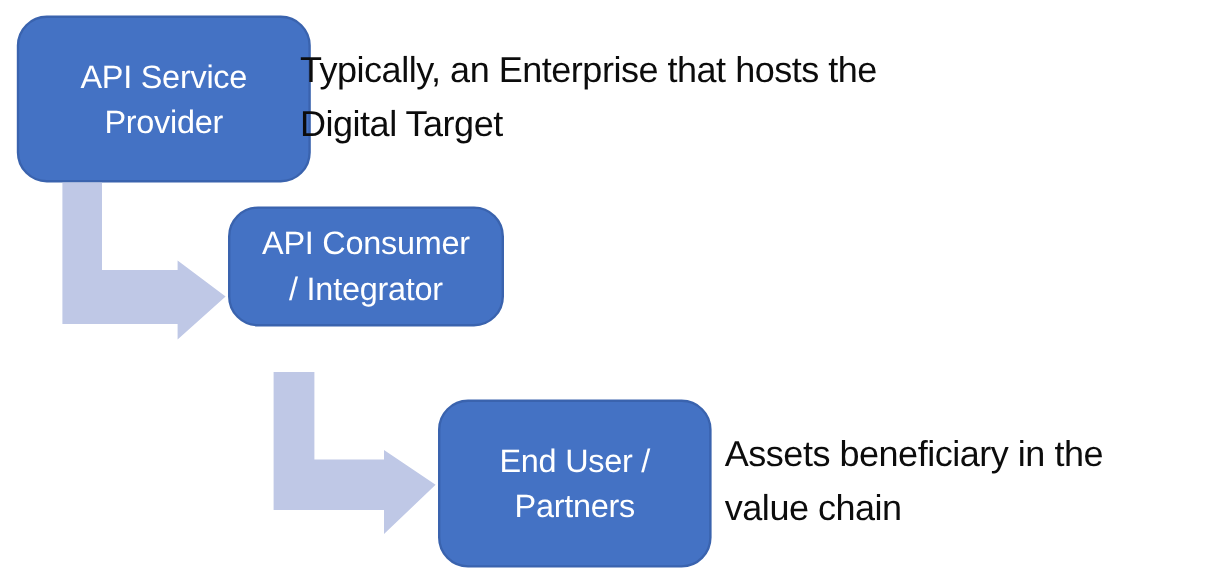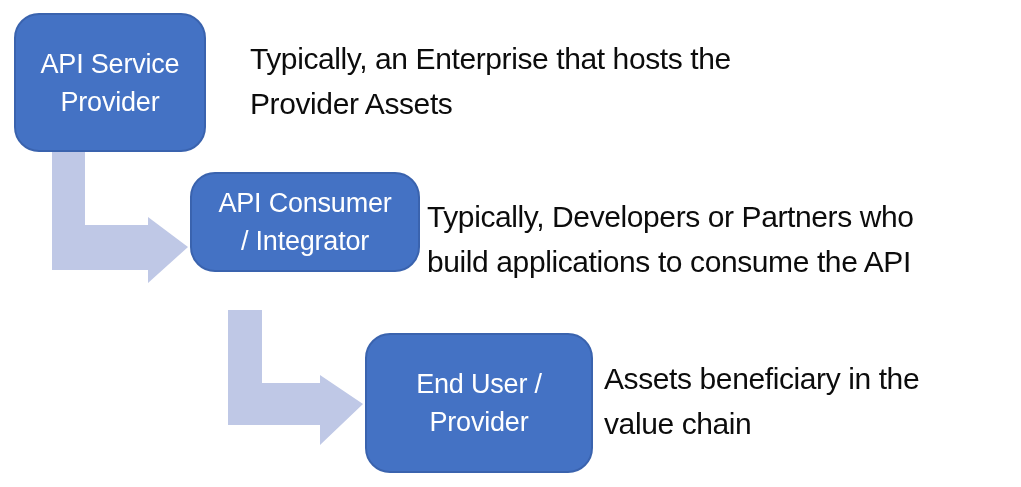--- a/index.html
+++ b/index.html
@@ -32,21 +32,21 @@
     justify-content: center;
     text-align: center;
   }
   .box-label {
     color: var(--color-box-text);
     font-size: 27px;
     line-height: 38px;
     letter-spacing: -0.2px;
     white-space: pre-line;
   }
-  .box1 { left: 14px;  top: 13px;  width: 192px; height: 139px; }
+  .box1 { left: 14px;  top: 13px;  width: 245px; height: 139px; }
   .box2 { left: 190px; top: 172px; width: 230px; height: 100px; }
   .box3 { left: 365px; top: 333px; width: 228px; height: 140px; }
   .desc {
     position: absolute;
     color: var(--color-description-text);
     font-size: 30px;
     line-height: 45px;
     letter-spacing: -0.4px;
     white-space: pre-line;
   }
@@ -61,37 +61,35 @@
 </head>
 <body>
 
 <div class="canvas">
 
   <div class="box box1">
     <span class="box-label">API Service
 Provider</span>
   </div>
   <div class="desc desc1">Typically, an Enterprise that hosts the
-Provider Assets</div>
+Digital Target</div>
 
   <svg class="arrow arrow1" width="140" height="132" viewBox="0 0 140 132" aria-hidden="true">
     <polygon points="2,0 35,0 35,73 98,73 98,65 138,95 98,131 98,118 2,118"></polygon>
   </svg>
 
   <div class="box box2">
     <span class="box-label">API Consumer
 / Integrator</span>
   </div>
-  <div class="desc desc2">Typically, Developers or Partners who
-build applications to consume the API</div>
 
   <svg class="arrow arrow2" width="140" height="136" viewBox="0 0 140 136" aria-hidden="true">
     <polygon points="2,0 36,0 36,73 94,73 94,65 137,94 94,135 94,115 2,115"></polygon>
   </svg>
 
   <div class="box box3">
     <span class="box-label">End User /
-Provider</span>
+Partners</span>
   </div>
   <div class="desc desc3">Assets beneficiary in the
 value chain</div>
 
 </div>
 
 </body></html>

